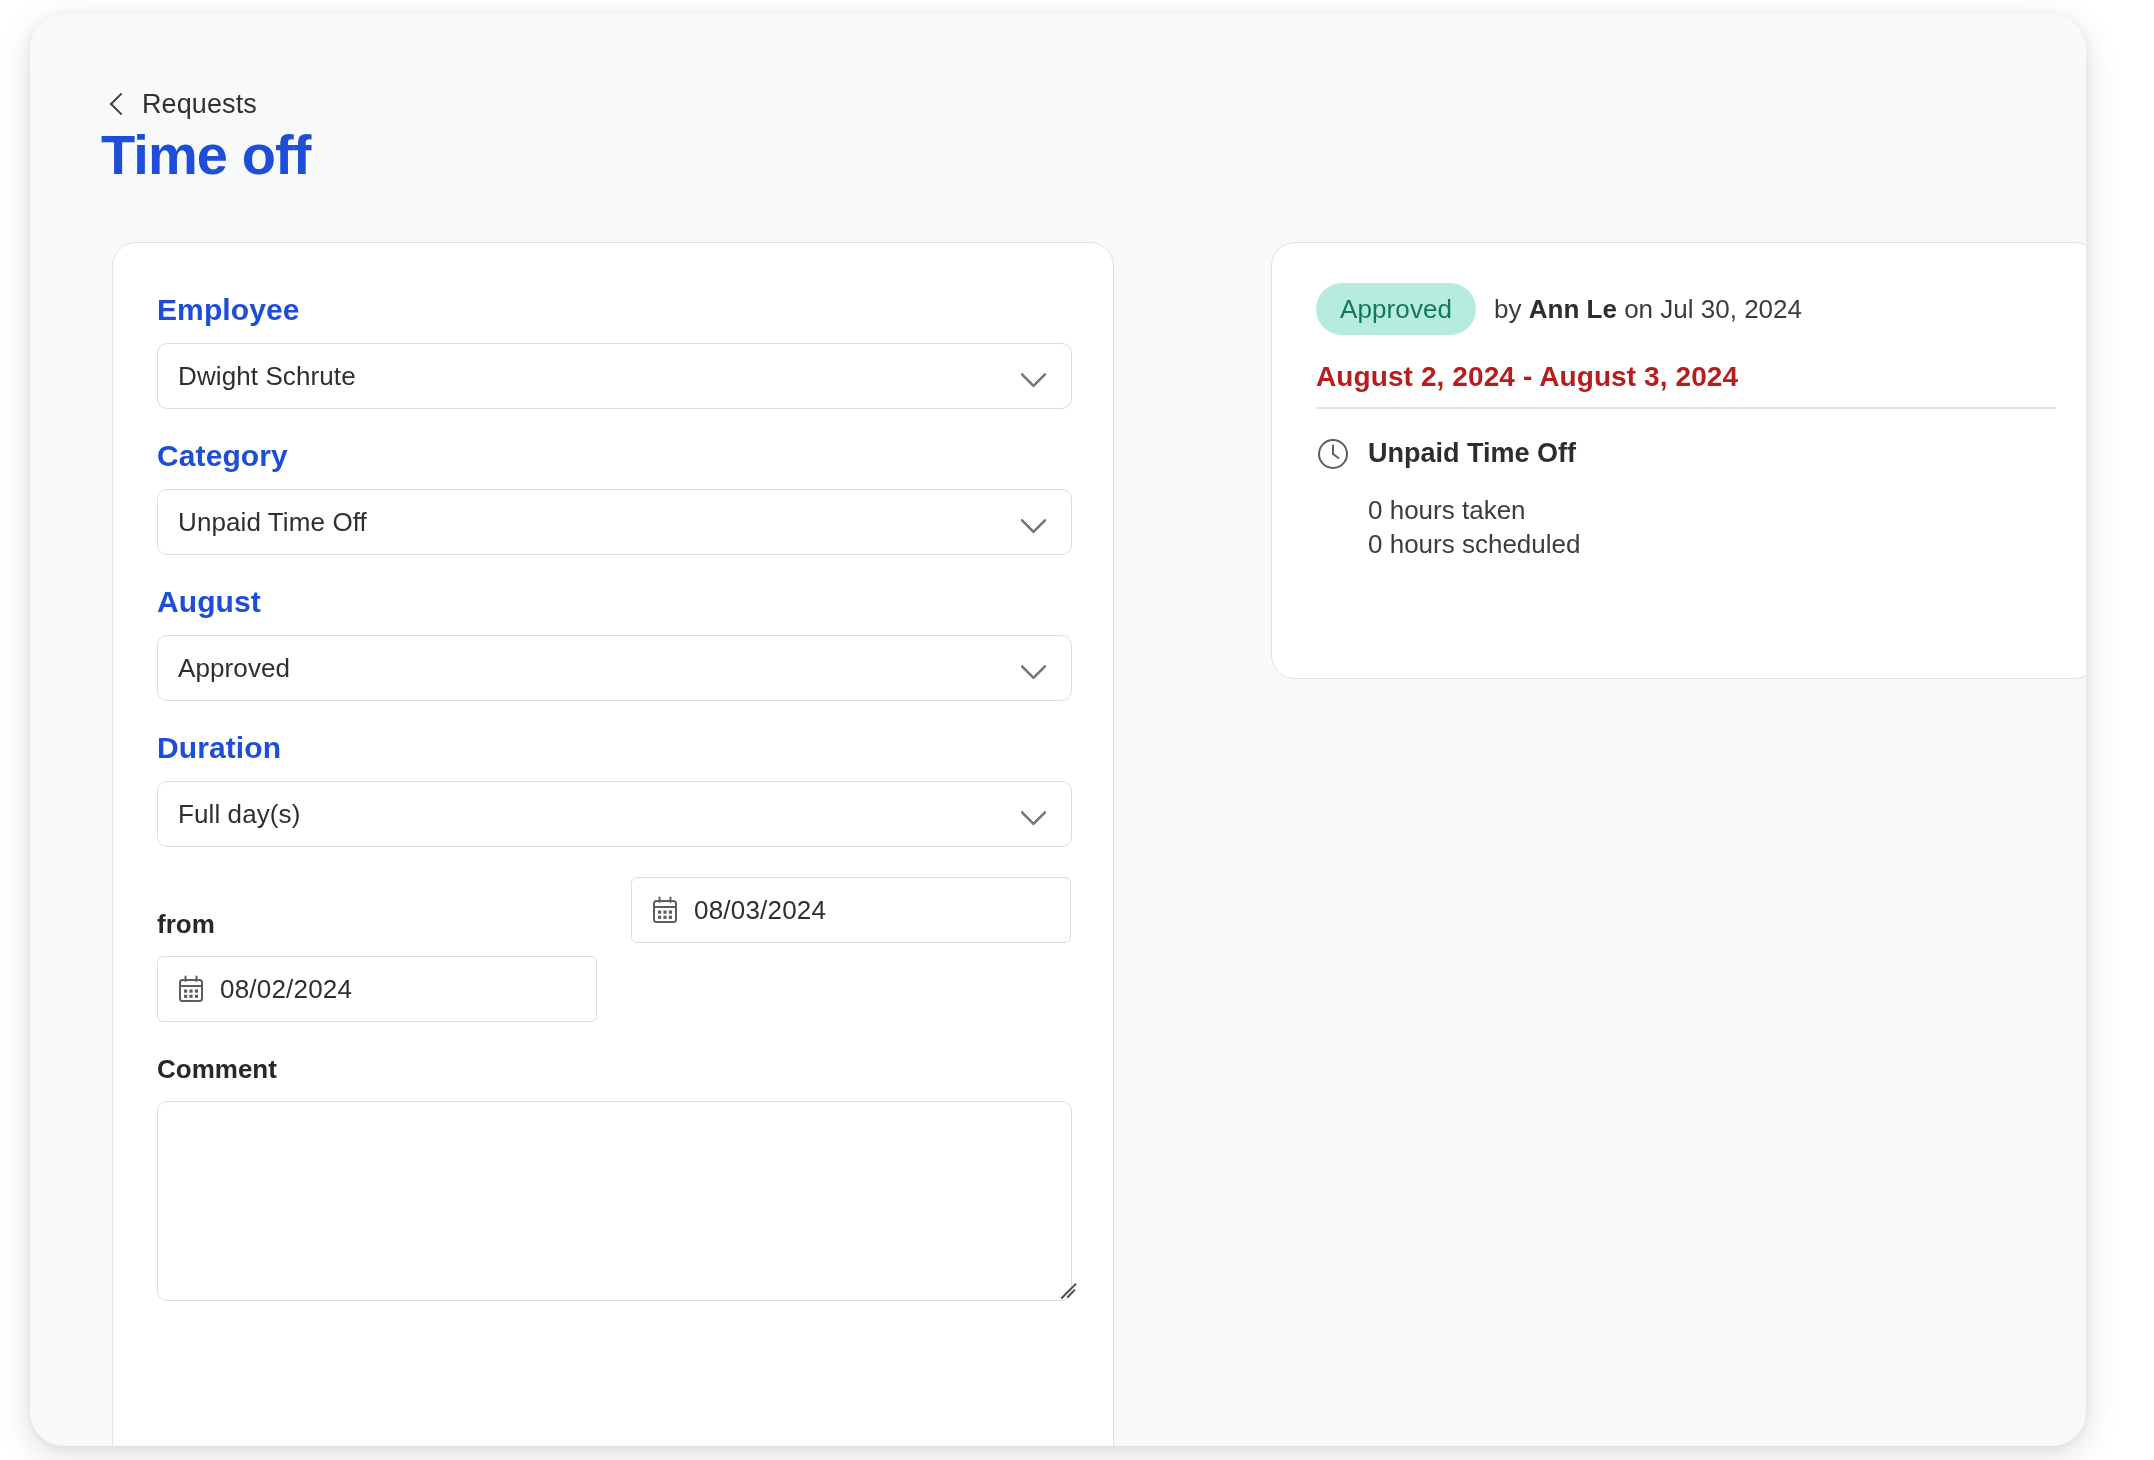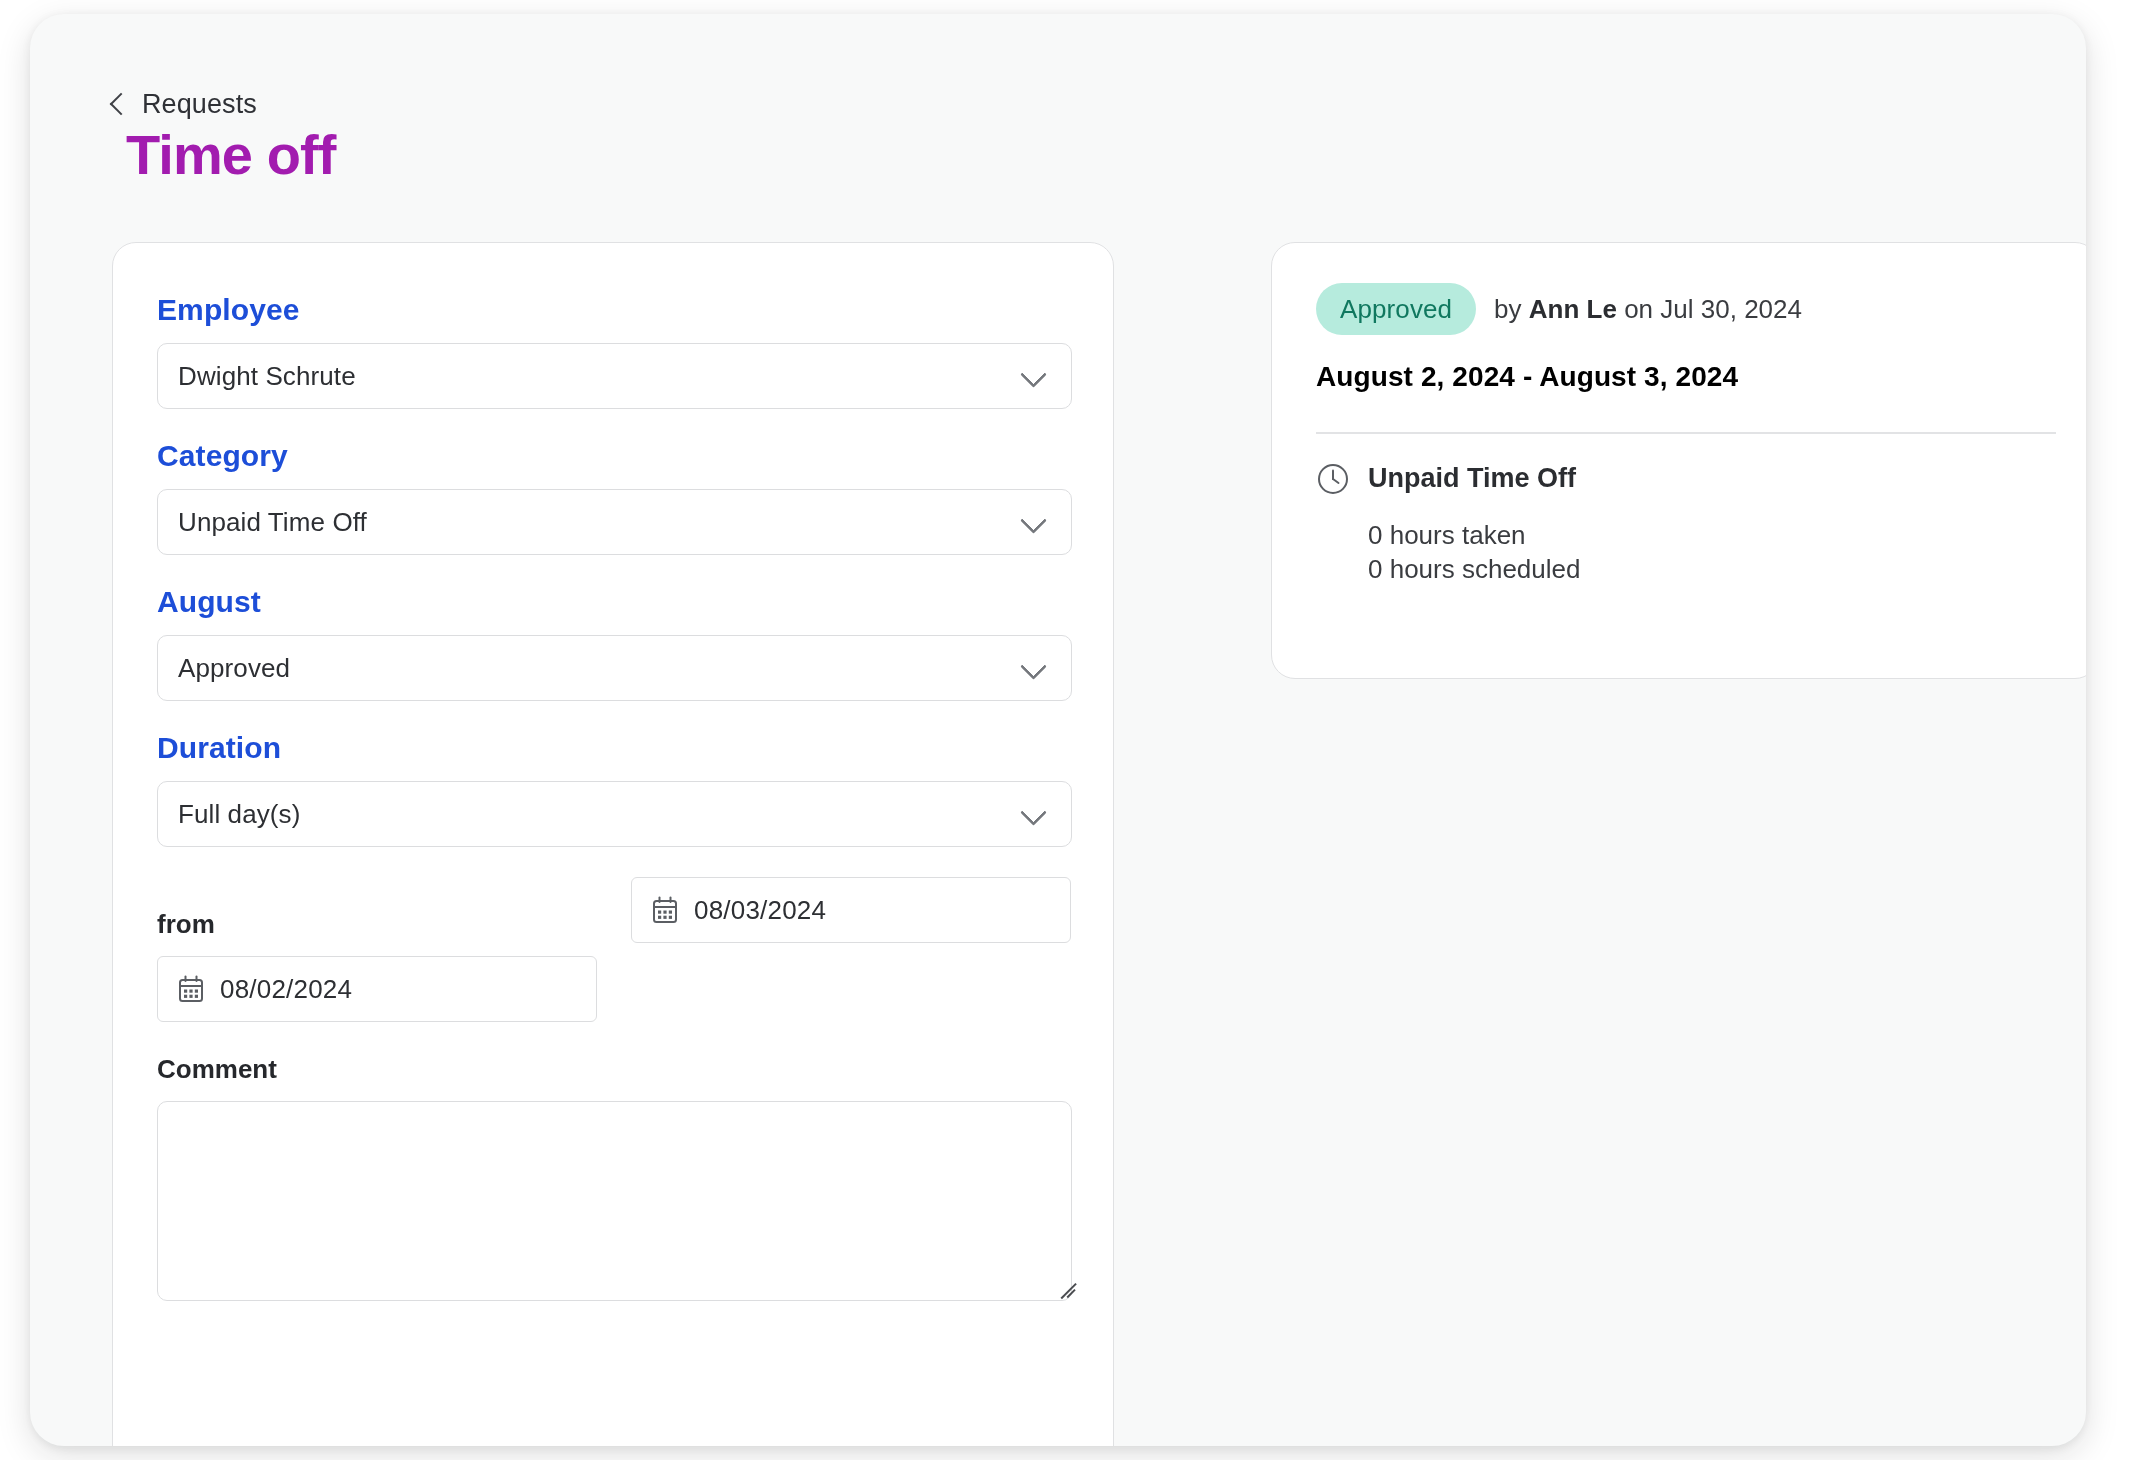--- a/index.html
+++ b/index.html
@@ -64,26 +64,26 @@
     transform: rotate(45deg);
   }
   .breadcrumb-label {
     font-size: 27px;
     color: #2f3136;
     letter-spacing: 0.1px;
   }
 
   .page-title {
     position: absolute;
-    left: 96px;
+    left: 71px;
     top: 108px;
     font-size: 56px;
     font-weight: 700;
     letter-spacing: -0.9px;
-    color: #a21caf;
+    color: #1d4ed8;
   }
 
   
   .form-card {
     position: absolute;
     left: 82px;
     top: 228px;
     width: 1002px;
     height: 1260px;
     background: #ffffff;
@@ -254,23 +254,23 @@
   .approval-text {
     font-size: 26px;
     color: #3a3c40;
     white-space: nowrap;
   }
   .approval-text .who { font-weight: 700; color: #2b2d31; }
 
   .date-range {
     font-size: 28px;
     font-weight: 700;
-    color: #000000;
+    color: #b91c1c;
     letter-spacing: 0.1px;
-    margin-bottom: 39px;
+    margin-bottom: 14px;
   }
 
   .divider {
     width: 740px;
     height: 1.6px;
     background: #e2e3e5;
     margin-bottom: 28px;
   }
 
   .cat-row {

